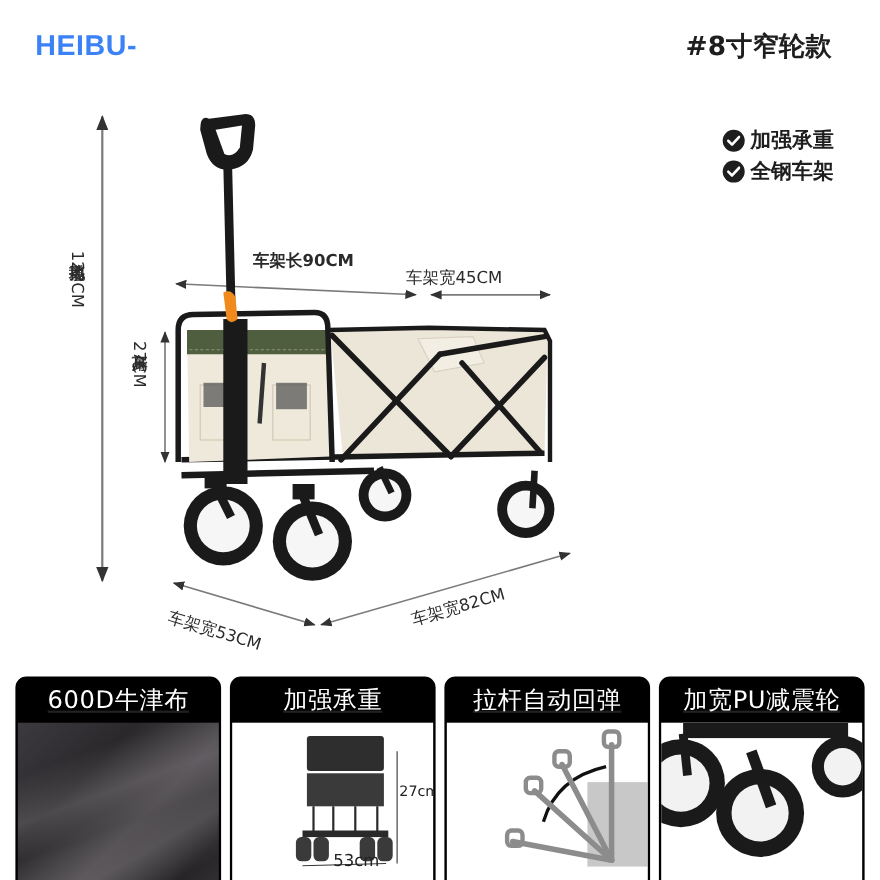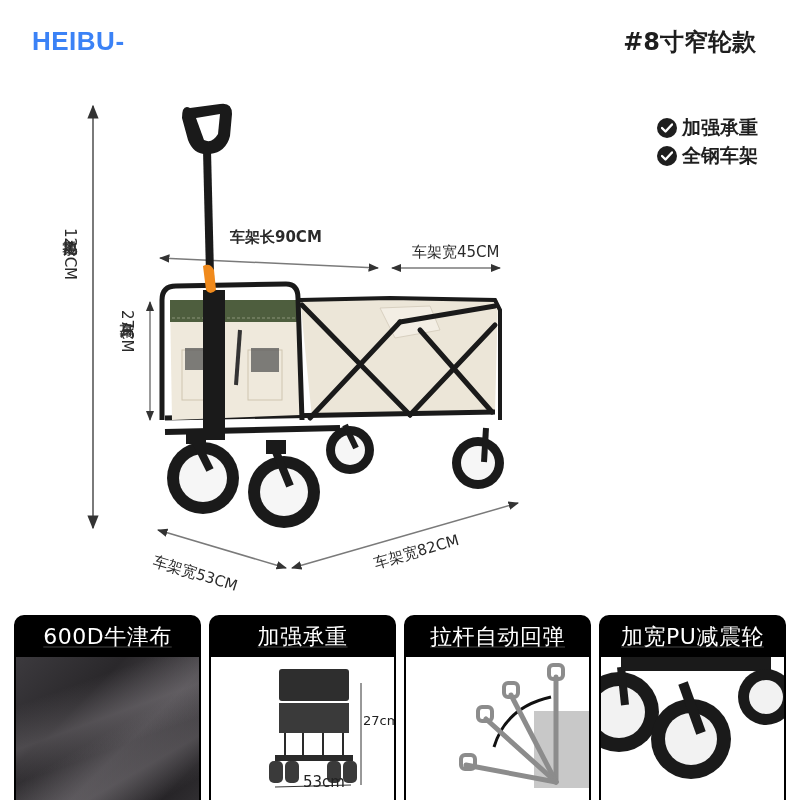--- a/index.html
+++ b/index.html
@@ -124,21 +124,21 @@
   <g>
     <circle cx="478" cy="463" r="26" fill="#1a1a1a"></circle>
     <circle cx="478" cy="463" r="17" fill="#f6f6f6"></circle>
     <path d="M486 428 L484 462" stroke="#1a1a1a" stroke-width="6"></path>
   </g>
 </svg>
 
 <div class="vtext" style="left:60px; top:228px;">拉手离地122CM</div>
 <div class="vtext" style="left:117px; top:310px;">车身高27CM</div>
 <div class="dim-text" style="left:230px; top:228px;font-weight:bold;">车架长90CM</div>
-<div class="dim-text" style="left:412px; top:243px;">车架宽45CM</div>
+<div class="dim-text" style="left:369px; top:243px;">车架宽45CM</div>
 <div class="dim-text" style="left:156px; top:552px; transform: rotate(17deg); transform-origin: left top;">车架宽53CM</div>
 <div class="dim-text" style="left:372px; top:555px; transform: rotate(-16deg); transform-origin: left top;">车架宽82CM</div>
 
 <div class="tiles">
   <div class="tile">
     <div class="tile-head">600D牛津布</div>
     <div class="tile-body fabric"></div>
   </div>
 
   <div class="tile">

